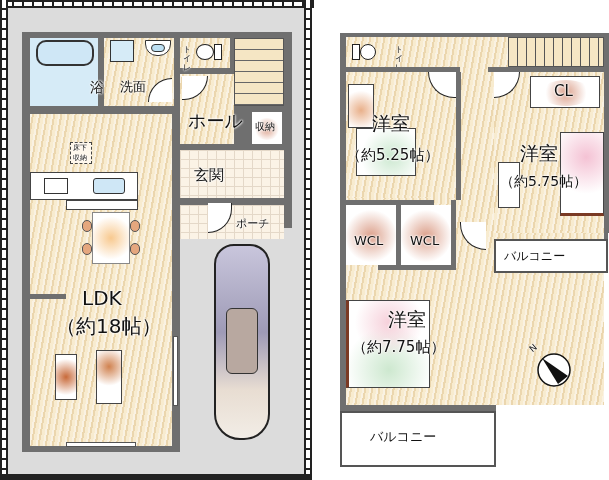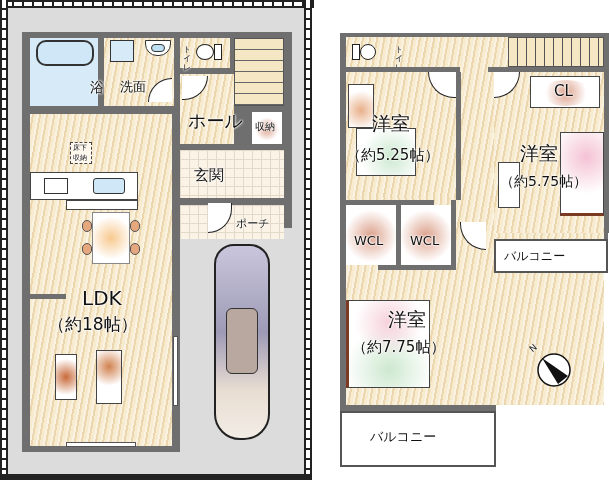--- a/index.html
+++ b/index.html
@@ -101,21 +101,21 @@
 <div class="counter" style="left:66px;top:200px;width:72px;height:10px;"></div>
 
 <div class="abs" style="left:92px;top:212px;width:38px;height:52px;background:radial-gradient(circle, #f8c98f 0%, #fff 70%);border:1px solid #888;"></div>
 <div class="abs" style="left:82px;top:220px;width:10px;height:12px;border-radius:5px;background:#e5a77e;border:1px solid #555;"></div>
 <div class="abs" style="left:82px;top:243px;width:10px;height:12px;border-radius:5px;background:#e5a77e;border:1px solid #555;"></div>
 <div class="abs" style="left:130px;top:220px;width:10px;height:12px;border-radius:5px;background:#e5a77e;border:1px solid #555;"></div>
 <div class="abs" style="left:130px;top:243px;width:10px;height:12px;border-radius:5px;background:#e5a77e;border:1px solid #555;"></div>
 
 <div class="abs wall" style="left:30px;top:294px;width:36px;height:5px;"></div>
 <div class="label" style="left:82px;top:288px;font-size:20px;">LDK</div>
-<div class="label" style="left:48px;top:316px;font-size:17px;">（約18帖）</div>
+<div class="label" style="left:56px;top:316px;font-size:20px;">（約18帖）</div>
 
 <div class="abs" style="left:55px;top:354px;width:22px;height:46px;background:radial-gradient(circle,#c86a3a 0%,#fff 75%);border:1px solid #444;"></div>
 <div class="abs" style="left:96px;top:350px;width:26px;height:54px;background:radial-gradient(circle at 50% 30%,#d08250 0%,#fff 50%);border:1.5px solid #444;"></div>
 
 <div class="window" style="left:66px;top:442px;width:70px;height:5px;"></div>
 <div class="window" style="left:173px;top:336px;width:5px;height:70px;"></div>
 
 <div class="abs" style="left:214px;top:244px;width:56px;height:196px;border:2px solid #222;border-radius:20px 20px 26px 26px;background:linear-gradient(180deg,#c9c6dc 0%,#9e9ab6 45%,#e8ddd2 75%,#f2ede6 100%);"></div>
 <div class="abs" style="left:226px;top:308px;width:32px;height:66px;border:1.5px solid #333;border-radius:6px;background:#b8a8a0;"></div>
 

